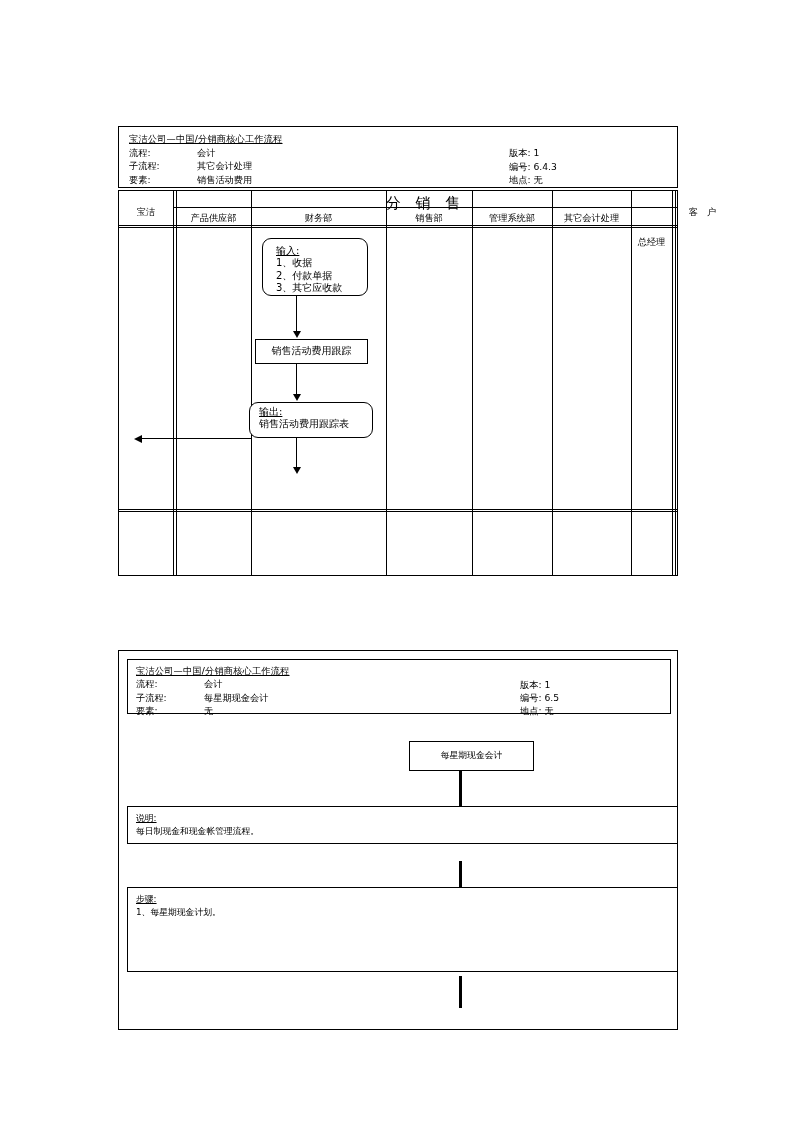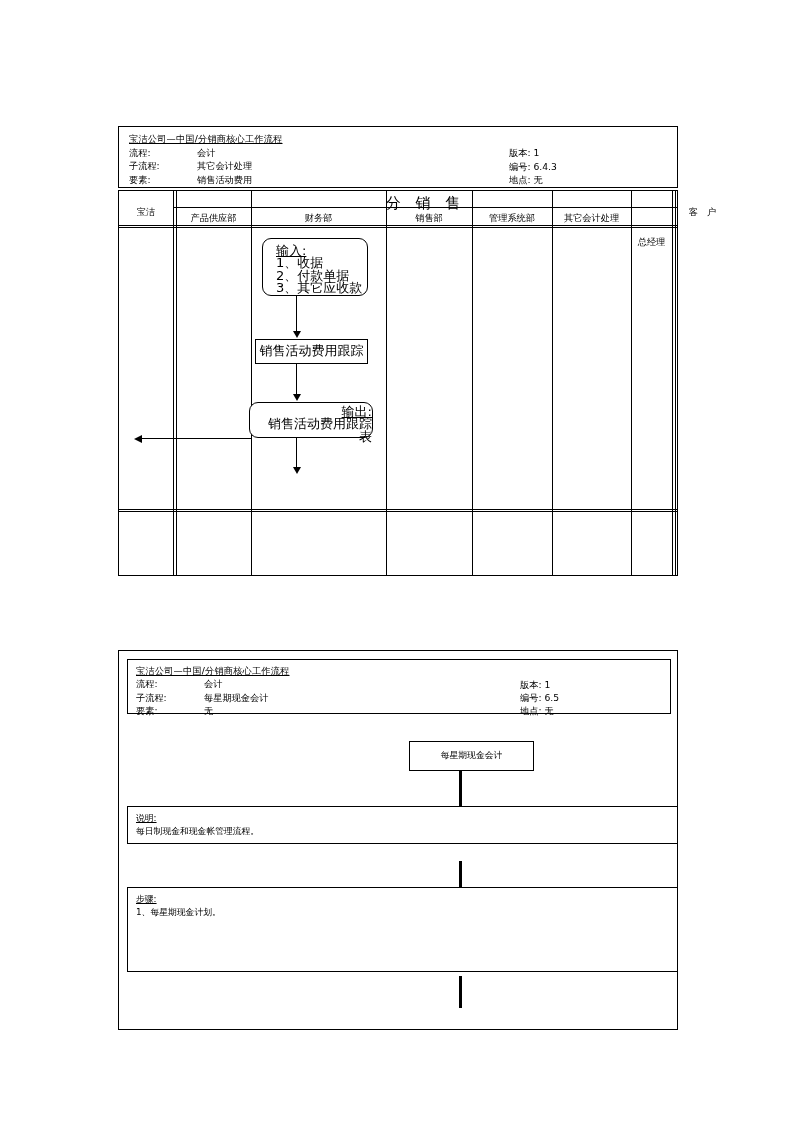--- a/index.html
+++ b/index.html
@@ -27,21 +27,21 @@
   .hline{position:absolute;left:0;right:0;height:0;border-top:1px solid #000;}
 
   .cellhdr{position:absolute;font-size:9.2px;text-align:center;white-space:nowrap;}
   .grouphdr{position:absolute;font-size:15px;text-align:center;letter-spacing:5px;white-space:nowrap;}
 
   
   .shape{position:absolute;box-sizing:border-box;background:#fff;border:1px solid #000;}
   .rrect{border-radius:9px;}
   .rect{}
   .ellipse{border-radius:50%;}
-  .shape .txt{font-size:13px;line-height:12.4px;}
+  .shape .txt{font-size:10px;line-height:12.4px;}
   .u{text-decoration:underline;}
 
   .conn{position:absolute;background:#000;}
   .vconn{width:1.2px;}
   .hconn{height:1.2px;}
   .arrowdown{position:absolute;width:0;height:0;border-left:4px solid transparent;border-right:4px solid transparent;border-top:7px solid #000;}
   .arrowleft{position:absolute;width:0;height:0;border-top:4px solid transparent;border-bottom:4px solid transparent;border-right:8px solid #000;}
 
   
   #page2{left:118px;top:650px;width:560px;height:380px;}
@@ -130,21 +130,21 @@
     <div class="conn vconn" style="left:177px;top:105px;height:38px;"></div>
     <div class="arrowdown" style="left:173.5px;top:140px;"></div>
 
     <div class="shape rect" style="left:136px;top:148px;width:113px;height:25px;display:flex;align-items:center;justify-content:center;">
       <span class="txt">销售活动费用跟踪</span>
     </div>
 
     <div class="conn vconn" style="left:177px;top:173px;height:34px;"></div>
     <div class="arrowdown" style="left:173.5px;top:203px;"></div>
 
-    <div class="shape rrect" style="left:130px;top:211px;width:124px;height:36px;text-align:right;">
+    <div class="shape rrect" style="left:130px;top:211px;width:124px;height:36px;">
       <div class="txt" style="position:absolute;left:9px;top:3px;">
         <span class="u">输出:</span><br>
         <span>销售活动费用跟踪表</span>
       </div>
     </div>
 
     <div class="conn vconn" style="left:177px;top:247px;height:33px;"></div>
     <div class="arrowdown" style="left:173.5px;top:276px;"></div>
 
     <div class="conn hconn" style="left:22px;top:247px;width:110px;"></div>

